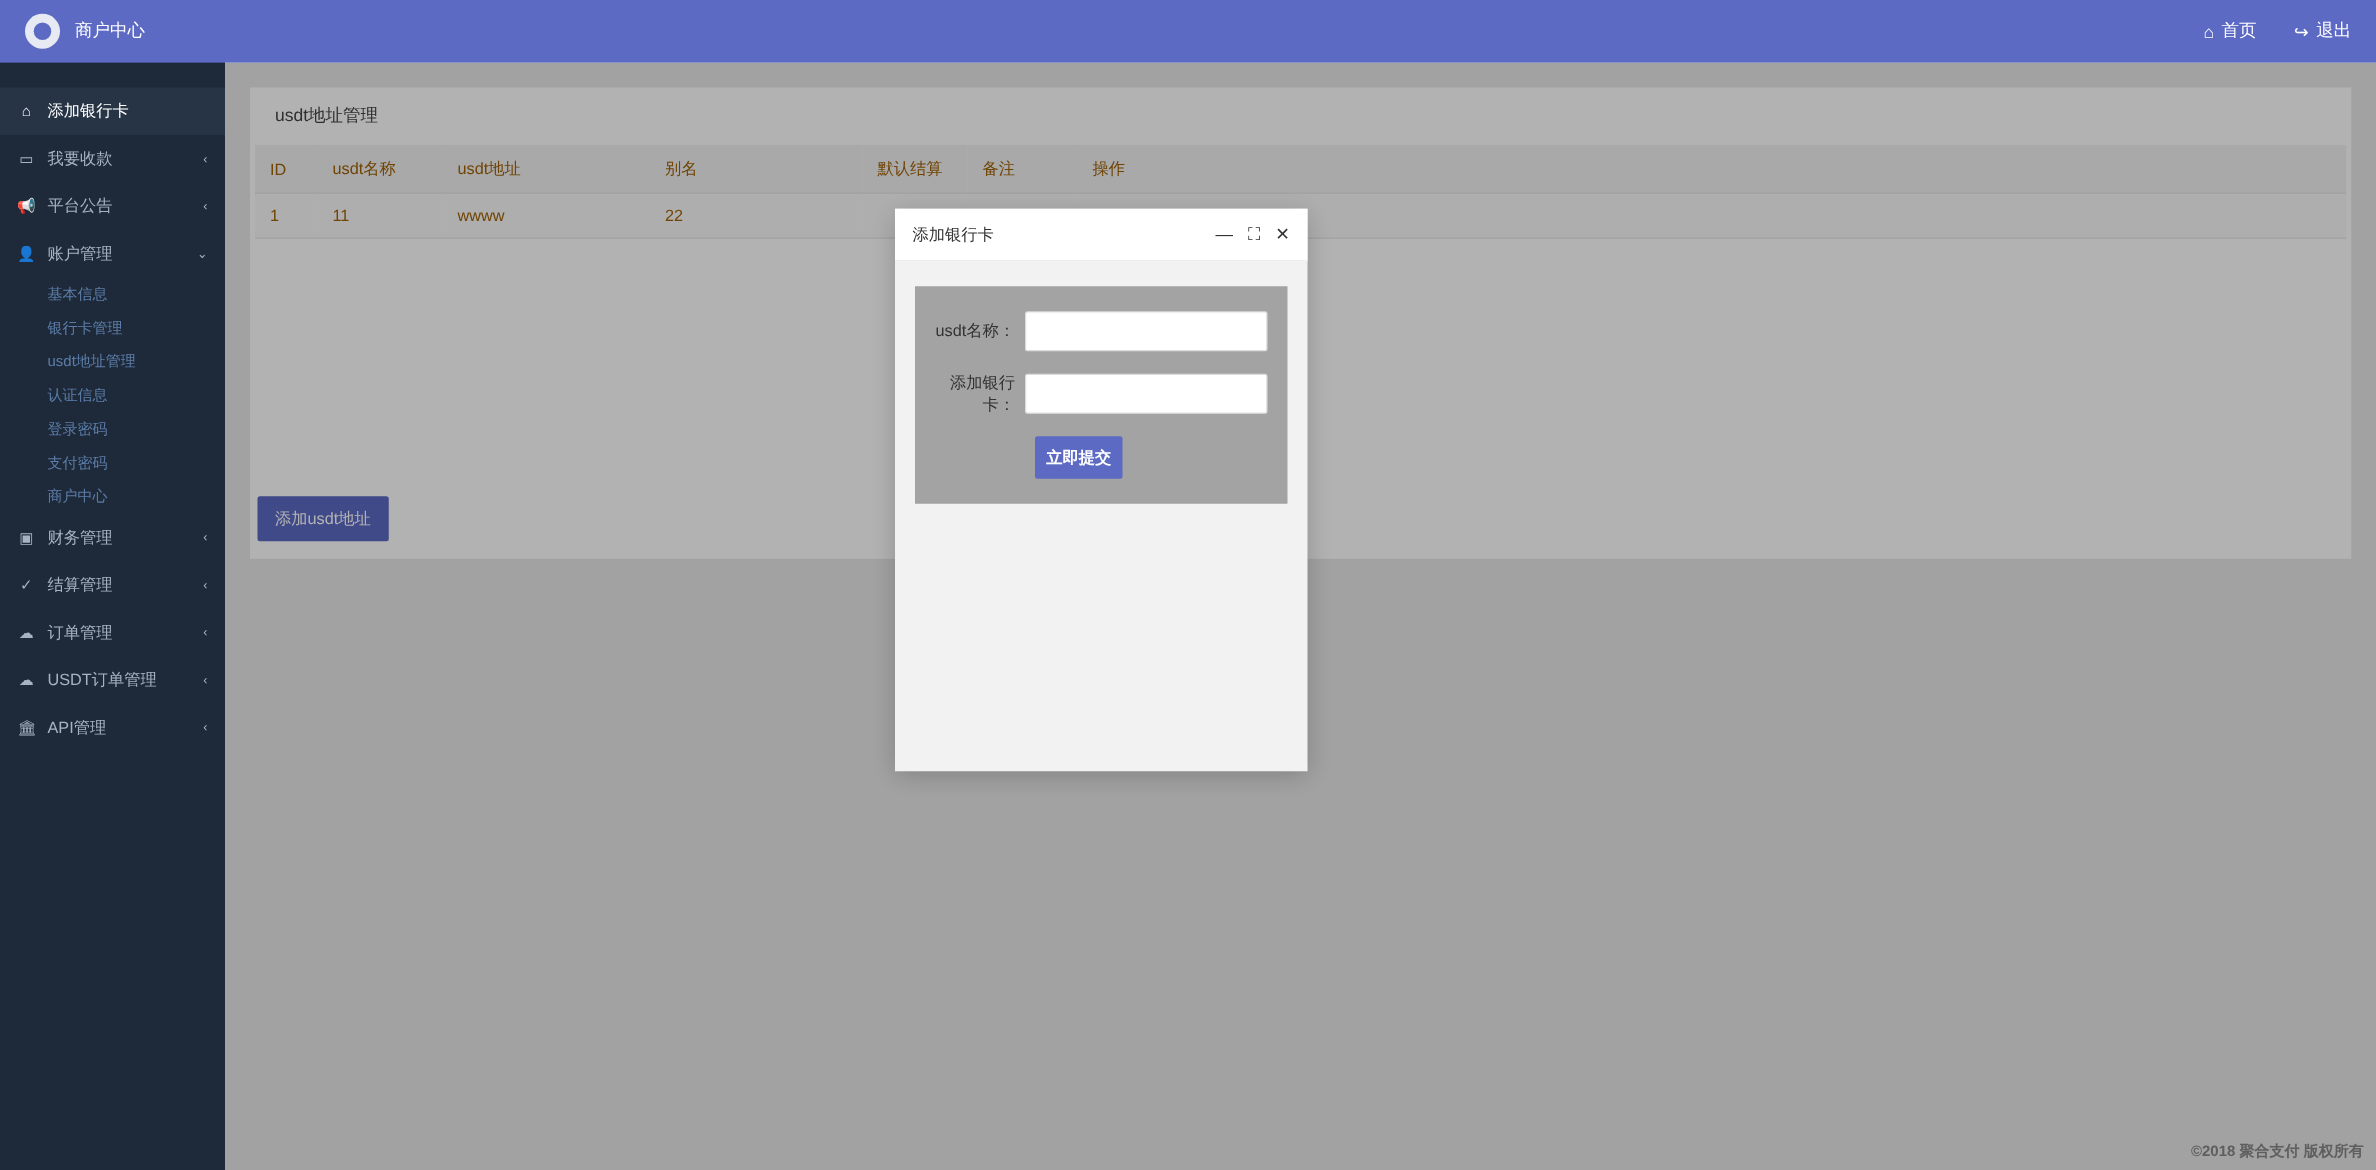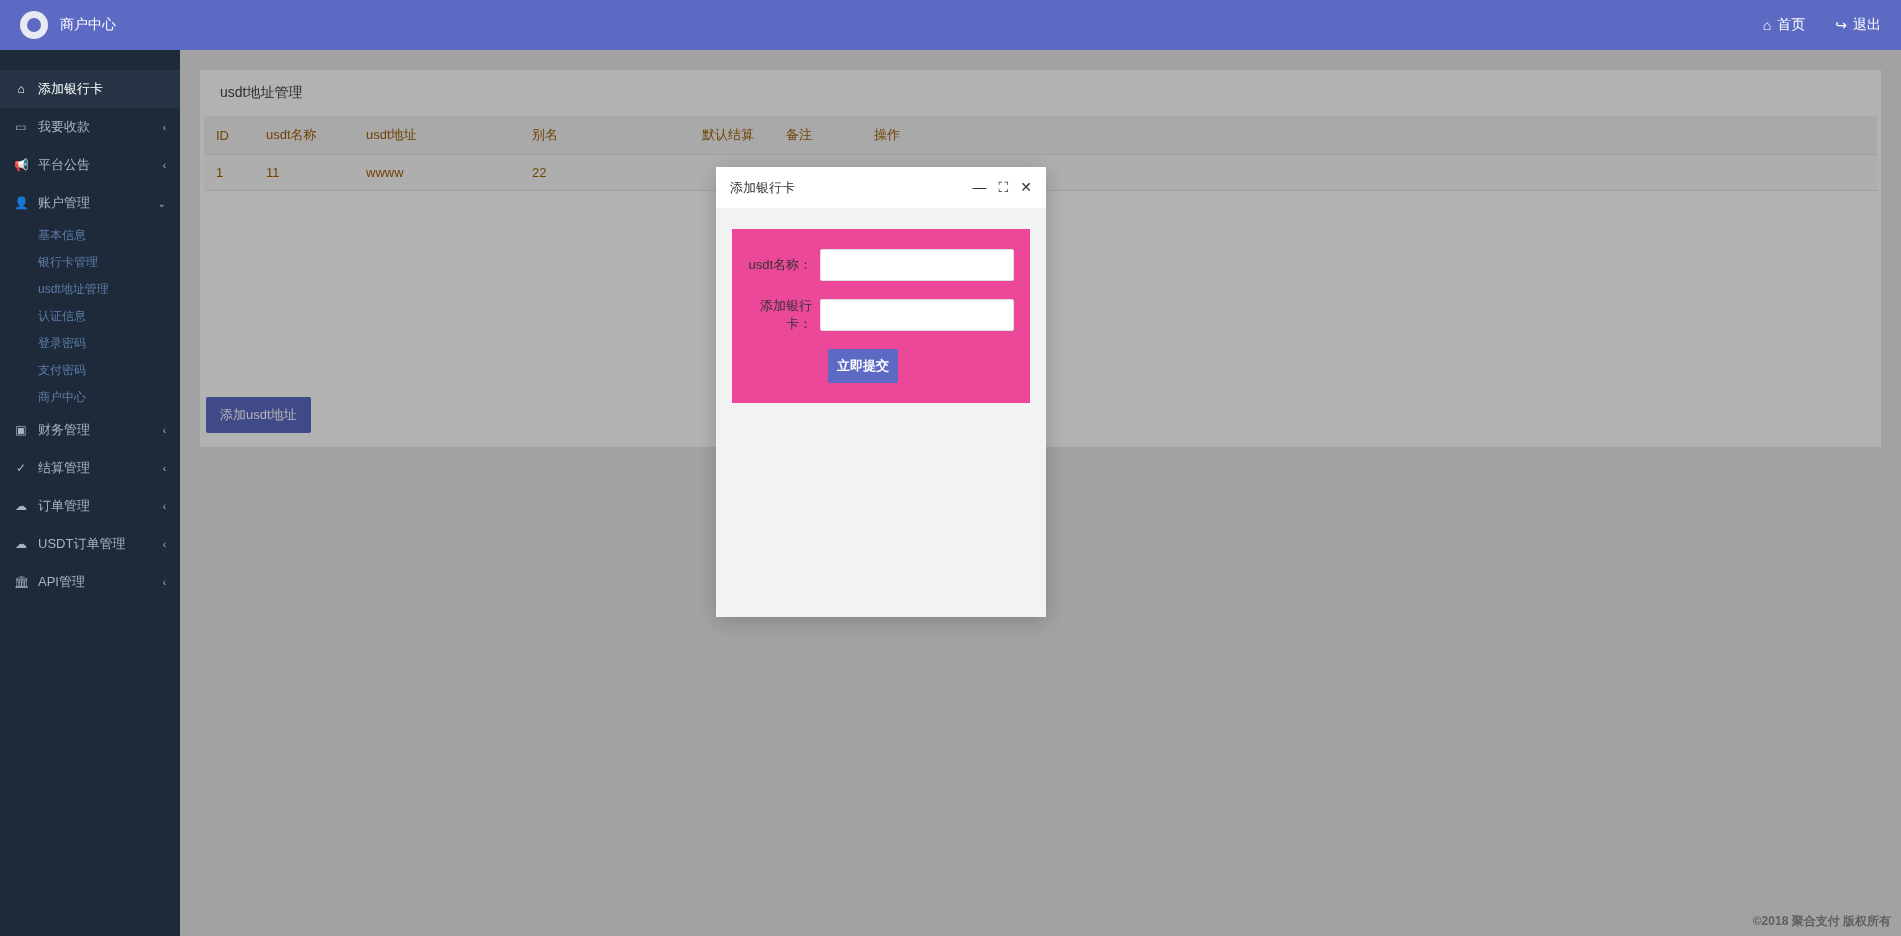--- a/index.html
+++ b/index.html
@@ -64,21 +64,21 @@
     }
     .modal-header {
       height: 42px; background: #fff; display: flex; align-items: center;
       justify-content: space-between; padding: 0 14px;
       border-bottom: 1px solid #eee;
     }
     .modal-title { font-size: 13px; color: #333; }
     .modal-controls { display: flex; gap: 12px; }
     .modal-ctrl { cursor: pointer; font-size: 14px; color: #333; }
     .modal-body { padding: 20px 16px; }
-    .form-panel { background: #ec4899; padding: 20px 16px; }
+    .form-panel { background: #a3a3a3; padding: 20px 16px; }
     .form-row { display: flex; align-items: center; margin-bottom: 16px; }
     .form-label { width: 80px; font-size: 13px; color: #333; text-align: right; padding-right: 8px; }
     .form-input {
       flex: 1; height: 32px; border: 1px solid #ddd; border-radius: 2px;
       padding: 0 8px; font-size: 13px;
     }
     .submit-btn {
       margin-left: 80px; padding: 8px 9px; background: #5c6ac4;
       color: #fff; border: none; font-size: 13px; cursor: pointer; border-radius: 2px; font-weight: bold;
     }

